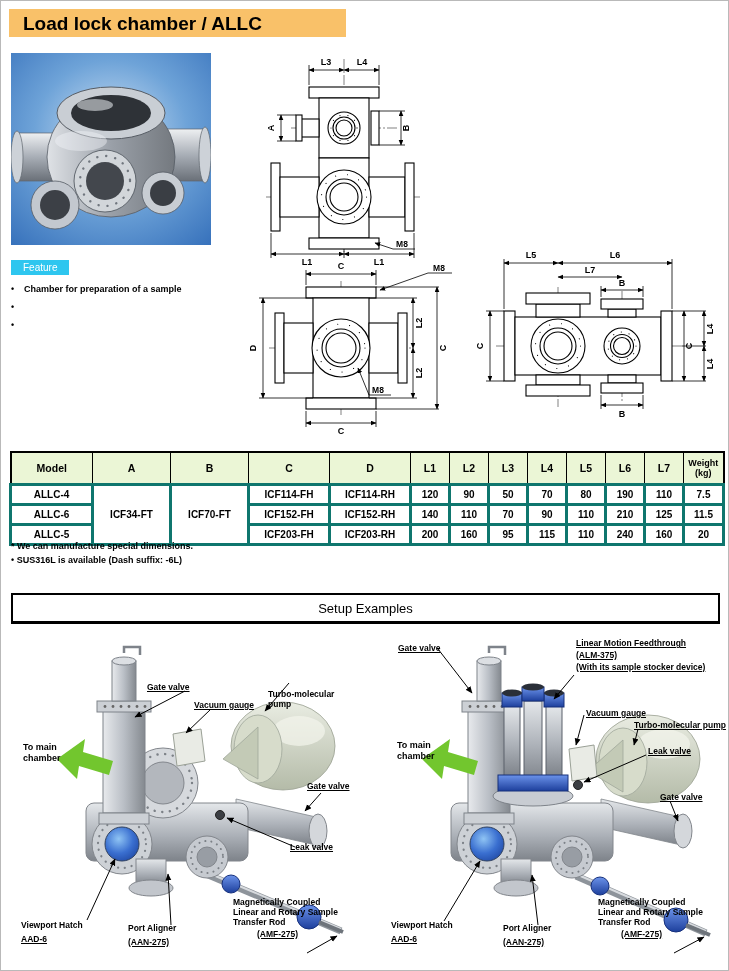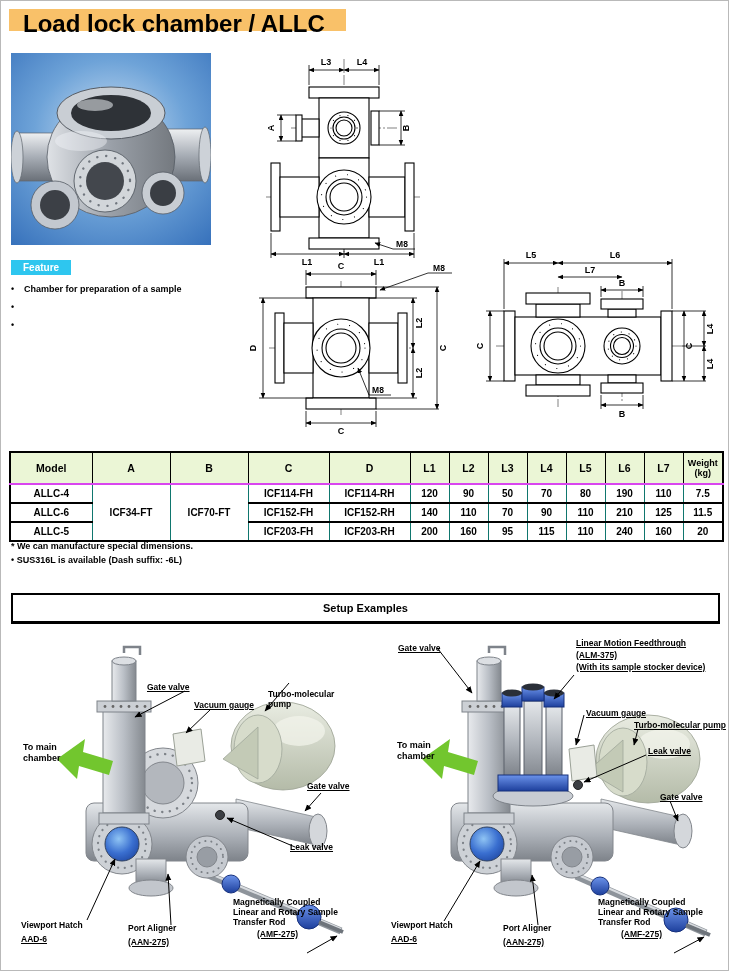--- a/index.html
+++ b/index.html
@@ -1,35 +1,35 @@
 <!DOCTYPE html>
 <html><head>
 <meta charset="utf-8">
 <style>
   html,body{margin:0;padding:0;background:#fff}
   #page{position:relative;width:729px;height:971px;background:#fff;border:1px solid #b9b9b9;box-sizing:border-box;font-family:"Liberation Sans",sans-serif;overflow:hidden}
   .abs{position:absolute}
   .pre{white-space:pre-line}
-  #title{left:8px;top:8px;width:337px;height:22px;background:#f9c169;color:#000;font-size:24px;font-weight:bold;line-height:30px;padding-left:14px;box-sizing:border-box}
-  .feature-badge{display:inline-block;background:#2ec6ef;color:#fff;font-size:10px;font-weight:bold;padding:2px 12px}
+  #title{left:8px;top:8px;width:337px;height:28px;background:#f9c169;color:#000;font-size:19px;font-weight:bold;line-height:30px;padding-left:14px;box-sizing:border-box}
+  .feature-badge{display:inline-block;background:#2ec6ef;color:#fff;font-size:10px;font-weight:normal;padding:2px 12px}
   .bullets{margin-top:9px;width:215px}
   .bullet{display:flex;margin-bottom:7px;font-size:9px;line-height:11px;font-weight:bold;color:#000}
   .bmark{width:13px;flex:0 0 13px}
   table.qt{position:absolute;left:8px;top:389px;width:202px;border-collapse:collapse;border:2px solid #000;font-size:8px;line-height:9.5px;font-weight:bold;color:#000;table-layout:fixed}
   table.qt td{border:1px solid #000;padding:1px 3px;vertical-align:middle}
   table.qt td.k{background:#d9f1f8;width:82px;text-align:center}
   table.qt td.v{text-align:center}
   table.qt td.v2{text-align:left}
   table.spec{position:absolute;left:8px;top:450px;width:713px;border-collapse:collapse;border:2px solid #000;table-layout:fixed;font-weight:bold;color:#000}
   table.spec th{background:#ebf6d6;border:1px solid #000;font-size:10.5px;height:30px;padding:0;text-align:center;vertical-align:middle}
-  table.spec td{border:1px solid #0f766e;font-size:10px;height:17px;padding:0;text-align:center;vertical-align:middle}
-  table.spec thead tr{border-bottom:2px solid #d946ef}
+  table.spec td{border:3px solid #0f766e;font-size:10px;height:17px;padding:0;text-align:center;vertical-align:middle}
+  table.spec thead tr{border-bottom:2px solid #f97316}
   table.spec tbody tr{border-top:2px solid #000}
   .note{position:absolute;font-size:9px;font-weight:bold;color:#000}
-  #setup-box{left:10px;top:592px;width:709px;height:31px;border:2px solid #000;border-bottom-width:3px;box-sizing:border-box;text-align:center;font-size:11px;font-weight:bold;line-height:27px}
+  #setup-box{left:10px;top:592px;width:709px;height:31px;border:2px solid #000;border-bottom-width:3px;box-sizing:border-box;text-align:center;font-size:13px;font-weight:normal;line-height:27px}
   .lbl{position:absolute;font-size:8.5px;line-height:10px;font-weight:bold;color:#000;white-space:pre-line}
   .lbl9{font-size:9px;line-height:11px}
   .ul{text-decoration:underline}
   
   svg .body rect,svg .body circle{fill:#fff;stroke:#000;stroke-width:1.1}
   svg .ring{fill:none !important;stroke:#000;stroke-width:2.4}
   svg .ring2{fill:none !important;stroke:#000;stroke-width:3.2}
   svg .bolt{fill:none !important;stroke:#000;stroke-width:2.4;stroke-linecap:round;stroke-dasharray:0.1 12}
   svg .bolt-s{fill:none !important;stroke:#000;stroke-width:2;stroke-linecap:round;stroke-dasharray:0.1 8}
   svg .cl{stroke:#000;stroke-width:0.5;stroke-dasharray:10 2 2 2;fill:none}

